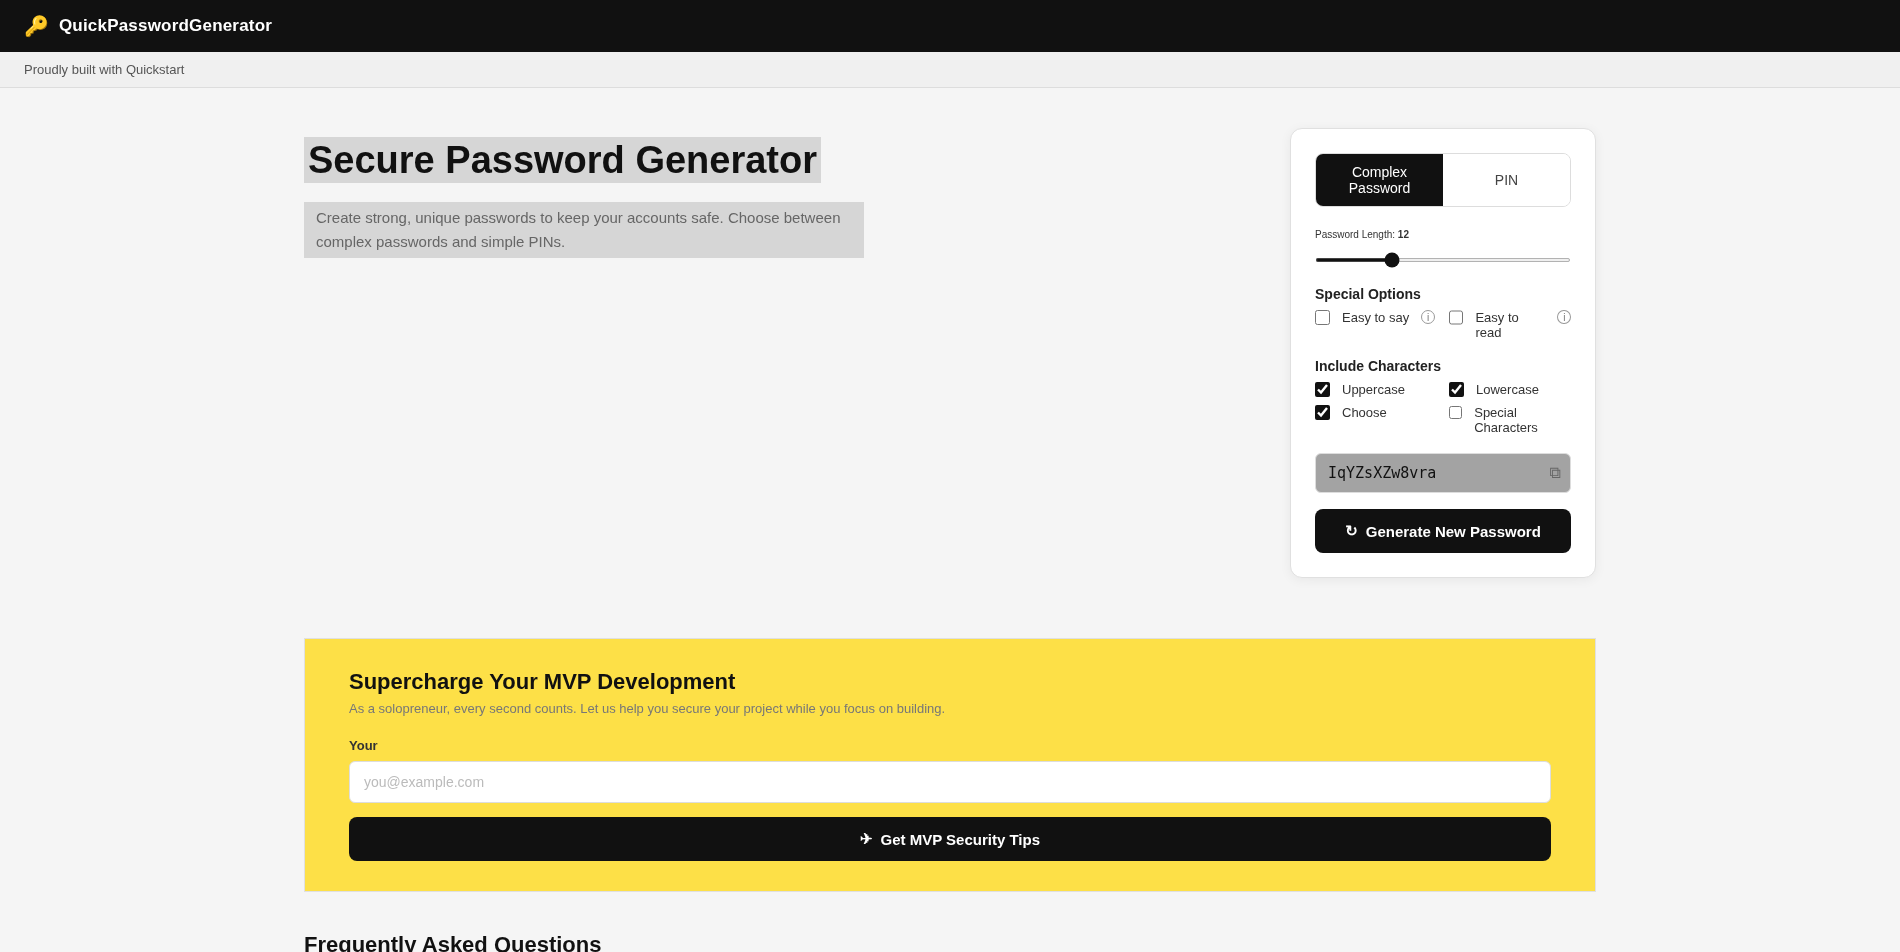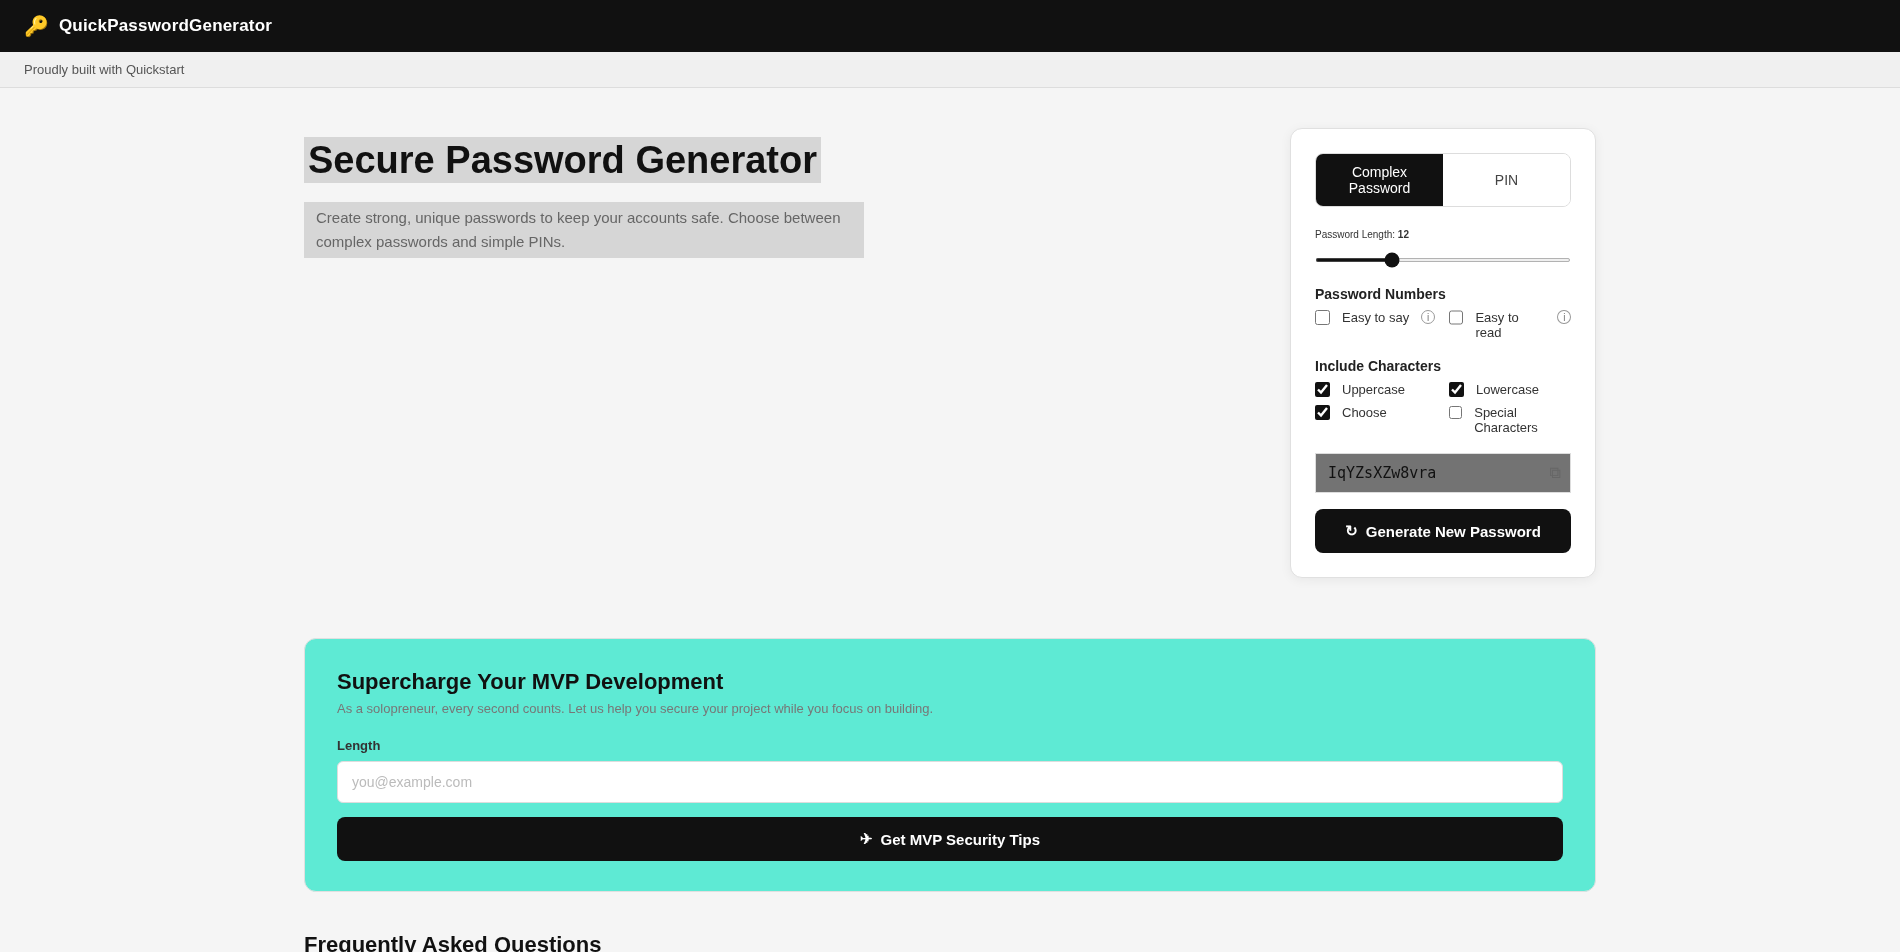--- a/index.html
+++ b/index.html
@@ -161,22 +161,22 @@
     .password-output-wrapper {
       position: relative;
       margin-bottom: 16px;
     }
     .password-output {
       width: 100%;
       padding: 10px 40px 10px 12px;
       font-size: 15px;
       font-family: monospace;
       border: 1px solid #ddd;
-      border-radius: 0;
-      background: #737373;
+      border-radius: 6px;
+      background: #a3a3a3;
       color: #111;
       outline: none;
     }
     .copy-btn {
       position: absolute;
       right: 10px;
       top: 50%;
       transform: translateY(-50%);
       background: none;
       border: none;
@@ -204,24 +204,24 @@
 
     
     .bottom-section {
       max-width: 1340px;
       margin: 0 auto;
       padding: 0 24px 60px;
     }
 
     
     .promo-card {
-      background: #5eead4;
+      background: #fde047;
       border: 1px solid #e0e0e0;
-      border-radius: 12px;
-      padding: 30px 32px;
+      border-radius: 0;
+      padding: 30px 44px;
       margin-bottom: 40px;
     }
     .promo-title {
       font-size: 22px;
       font-weight: 700;
       color: #111;
       margin-bottom: 6px;
     }
     .promo-subtitle {
       font-size: 13px;
@@ -301,21 +301,21 @@
 
     <div class="slider-wrapper">
       <div class="length-label">
         <span>Password Length:</span>
         <span> <strong>12</strong></span>
       </div>
       <input type="range" value="12" min="4" max="32" style="">
     </div>
 
     <div class="options-section">
-      <div class="section-label">Password Numbers</div>
+      <div class="section-label">Special Options</div>
       <div class="options-grid">
         <div class="option-row">
           <input type="checkbox" id="easy-say" style="">
           <label for="easy-say">Easy to say</label>
           <span class="info-icon">i</span>
         </div>
         <div class="option-row">
           <input type="checkbox" id="easy-read" style="">
           <label for="easy-read">Easy to read</label>
           <span class="info-icon">i</span>
@@ -358,21 +358,21 @@
     </button>
 
   </div>
 </div>
 
 <div class="bottom-section">
 
   <div class="promo-card">
     <div class="promo-title">Supercharge Your MVP Development</div>
     <div class="promo-subtitle">As a solopreneur, every second counts. Let us help you secure your project while you focus on building.</div>
-    <div class="email-label">Length</div>
+    <div class="email-label">Your</div>
     <input type="email" class="email-input" placeholder="you@example.com" style="">
     <button class="mvp-btn">
       <span>✈</span>
       <span>Get MVP Security Tips</span>
     </button>
   </div>
 
   <div class="faq-title">Frequently Asked Questions</div>
 
 </div>

